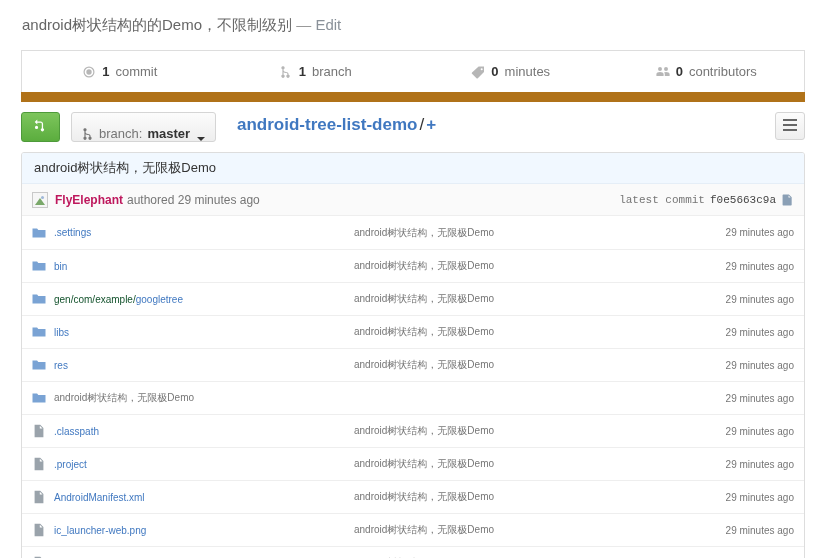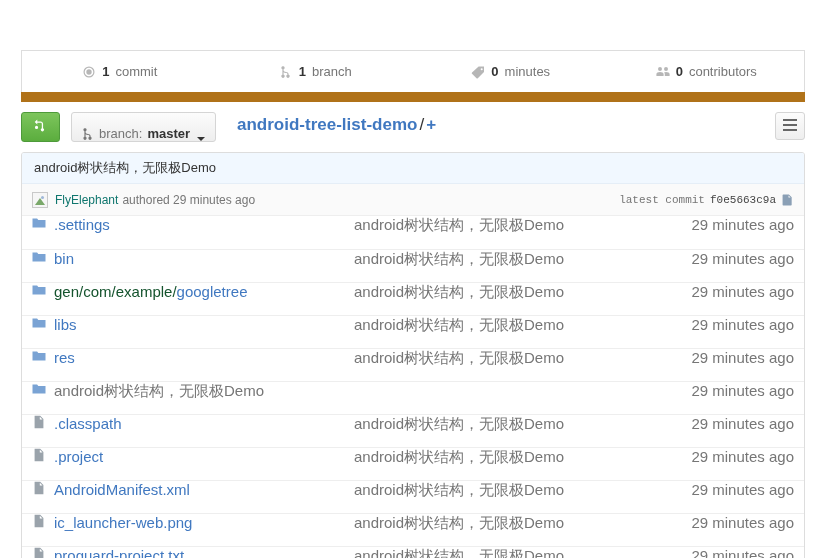--- a/index.html
+++ b/index.html
@@ -111,51 +111,56 @@
   }
   .commit-meta .avatar:after{
     content:""; position:absolute; left:2px; bottom:2px;
     width:0;height:0;border-left:5px solid transparent;border-right:5px solid transparent;
     border-bottom:7px solid #7aa86a;
   }
   .commit-meta .avatar:before{
     content:""; position:absolute; right:3px; top:3px;
     width:3px;height:3px;border-radius:50%;background:#9fb8d8;
   }
-  .commit-meta .author { color:#0f766e; font-weight: normal; margin-right: 4px; }
+  .commit-meta .author { color:#be185d; font-weight: bold; margin-right: 4px; }
   .commit-meta .spacer { flex: 1; }
   .commit-meta .latest {
     font-family: "Liberation Mono", monospace;
     font-size: 11px; color: #767676;
     display:flex; align-items:center; gap:5px;
   }
   .commit-meta .latest .sha { color: #444; }
   .commit-meta .copy-ico svg { width:13px;height:14px;fill:#8a9fb5; display:block; }
 
   .frow {
-    display:flex; align-items:flex-start;
+    display:flex; align-items:center;
     height: 33px; padding: 0 10px;
     border-top: 1px solid #eeeeee;
-    font-size: 15px;
+    font-size: 10px;
   }
   .frow:first-of-type { border-top: none; }
   .frow .ficon { width: 22px; flex:none; display:flex; align-items:center; }
   .frow .ficon svg { width:14px;height:14px; display:block; }
   .folder-ico svg { fill:#7aa3d4; }
   .file-ico  svg { fill:#9aa3ab; }
   .fname { width: 300px; color:#4078c0; white-space:nowrap; overflow:hidden; }
   .fname .prefix { color: #14532d; }
   .fmsg { flex: 1; color: #767676; white-space:nowrap; overflow:hidden; }
   .fage { width: 120px; text-align:right; color:#767676; white-space:nowrap; }
 </style>
 </head>
 <body>
 
 <div class="page">
 
+  <div class="repo-desc">
+    <span>android树状结构的的Demo，不限制级别</span>
+    <span class="dash">—</span>
+    <span class="edit-link">Edit</span>
+  </div>
 
   <div class="summary">
     <a class="summary-item">
       <span class="ico">
         <svg viewBox="0 0 14 14">
             <path d="M7 1.5A5.5 5.5 0 1 0 7 12.5 5.5 5.5 0 0 0 7 1.5zm0 1.2a4.3 4.3 0 1 1 0 8.6 4.3 4.3 0 0 1 0-8.6zm0 1.6a2.7 2.7 0 1 0 0 5.4 2.7 2.7 0 0 0 0-5.4z"></path>
           </svg>
       </span>
       <span class="num">1</span>
       <span>commit</span>

